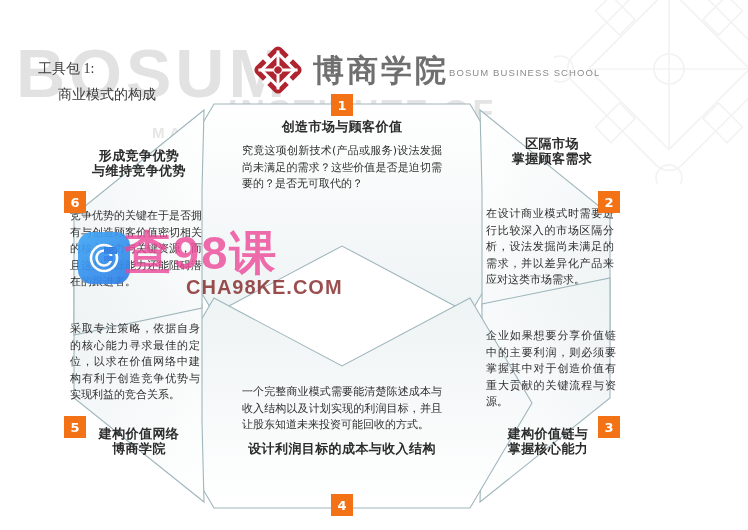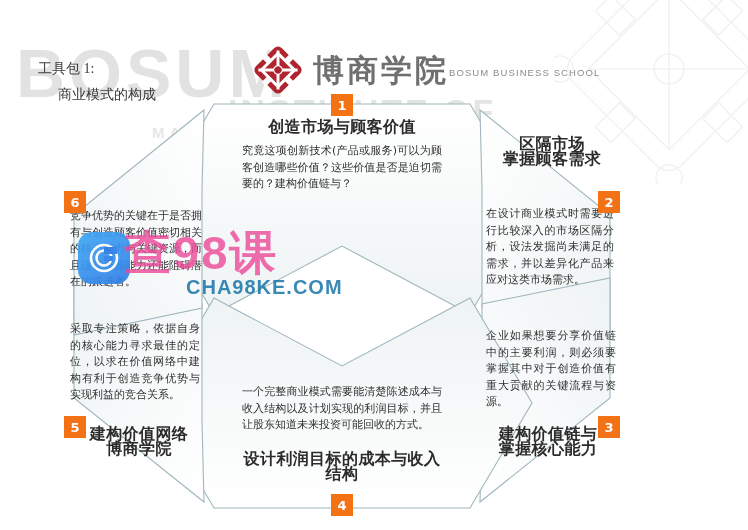--- a/index.html
+++ b/index.html
@@ -33,38 +33,38 @@
   #brand-text{display:flex;flex-direction:row;justify-content:flex-start;}
   #brand-cn{font-size:31px;color:#6f6f6f;font-weight:bold;letter-spacing:3px;line-height:34px;
             font-family:"DejaVu Sans","Liberation Sans",sans-serif;}
   #brand-en{font-size:9.5px;color:#8b8b8b;letter-spacing:1.1px;line-height:13px;margin-top:13px;}
 
   
   #diagram{position:absolute;left:62px;top:96px;width:560px;height:420px;}
   #diagram svg{position:absolute;left:0;top:0;}
 
   .panel-text{position:absolute;text-align:center;color:#2b2b2b;}
-  .p-title{font-weight:bold;font-size:16px;line-height:15px;letter-spacing:.4px;
+  .p-title{font-weight:bold;font-size:13px;line-height:15px;letter-spacing:.4px;
            font-family:"DejaVu Sans","Liberation Sans",sans-serif;}
   .p-body{font-size:11px;line-height:16.5px;letter-spacing:0;color:#2e2e2e;
           font-family:"DejaVu Sans","Liberation Sans",sans-serif;text-align:justify;}
 
   .badge{position:absolute;width:22px;height:22px;background:#F47216;color:#fff;
          font-size:13px;font-weight:bold;display:flex;align-items:center;justify-content:center;
          font-family:"DejaVu Sans","Liberation Sans",sans-serif;}
 
   
   #site-wm{position:absolute;left:78px;top:216px;width:300px;height:76px;pointer-events:none;}
   #wm-icon{position:absolute;left:0;top:16px;width:52px;height:52px;border-radius:14px;
            background:linear-gradient(145deg,#41a8f5 0%,#2f7fe8 100%);
            display:flex;align-items:center;justify-content:center;opacity:.92;}
   #wm-cn{position:absolute;left:46px;top:6px;font-size:47px;font-weight:bold;color:#ec4899;
          opacity:.80;letter-spacing:2px;font-family:Liberation Sans, sans-serif;
          white-space:nowrap;}
-  #wm-en{position:absolute;left:108px;top:60px;font-size:20px;font-weight:bold;color:#0369a1;
+  #wm-en{position:absolute;left:108px;top:60px;font-size:20px;font-weight:bold;color:#7f1d1d;
          opacity:.78;letter-spacing:1px;white-space:nowrap;}
 </style>
 </head>
 <body>
 
 <div id="stage">
 
   <div class="wm-word" id="wm-bosum">BOSUM</div>
   <div class="wm-word" id="wm-institute">INSTITUTE OF</div>
   <div class="wm-word" id="wm-management">MANAGEMENT</div>
@@ -158,21 +158,21 @@
         <path fill="url(#gBot)" d="M 152,202 L 280,270 L 408,202 L 470,307 L 408,412 L 152,412 L 90,307 Z"></path>
 
         <path fill="url(#gBL)" d="M 12,182 L 140,208 L 140,326 L 142,406 L 12,302 Z"></path>
 
         <path fill="url(#gTL)" d="M 142,14 L 140,94 L 140,212 L 12,239 L 12,119 Z"></path>
       </g>
     </svg>
 
     <div class="panel-text" style="left:180px;top:23px;width:200px;">
       <div class="p-title">创造市场与顾客价值</div>
-      <div class="p-body" style="margin-top:9px;">究竟这项创新技术(产品或服务)可以为顾客创造哪些价值？这些价值是否是迫切需要的？建构价值链与？</div>
+      <div class="p-body" style="margin-top:9px;">究竟这项创新技术(产品或服务)设法发掘尚未满足的需求？这些价值是否是迫切需要的？是否无可取代的？</div>
     </div>
     <div class="badge" style="left:269px;top:-2px;">1</div>
 
     <div class="panel-text" style="left:426px;top:40px;width:128px;">
       <div class="p-title">区隔市场</div>
       <div class="p-title">掌握顾客需求</div>
     </div>
     <div class="panel-text" style="left:424px;top:110px;width:128px;">
       <div class="p-body">在设计商业模式时需要进行比较深入的市场区隔分析，设法发掘尚未满足的需求，并以差异化产品来应对这类市场需求。</div>
     </div>
@@ -182,33 +182,37 @@
       <div class="p-body">企业如果想要分享价值链中的主要利润，则必须要掌握其中对于创造价值有重大贡献的关键流程与资源。</div>
     </div>
     <div class="panel-text" style="left:424px;top:330px;width:124px;">
       <div class="p-title">建构价值链与</div>
       <div class="p-title">掌握核心能力</div>
     </div>
     <div class="badge" style="left:536px;top:320px;">3</div>
 
     <div class="panel-text" style="left:180px;top:288px;width:200px;">
       <div class="p-body">一个完整商业模式需要能清楚陈述成本与收入结构以及计划实现的利润目标，并且让股东知道未来投资可能回收的方式。</div>
-      <div class="p-title" style="margin-top:17px;">设计利润目标的成本与收入结构</div>
+      <div class="p-title" style="margin-top:7px;">设计利润目标的成本与收入结构</div>
     </div>
     <div class="badge" style="left:269px;top:398px;">4</div>
 
     <div class="panel-text" style="left:8px;top:225px;width:130px;">
       <div class="p-body">采取专注策略，依据自身的核心能力寻求最佳的定位，以求在价值网络中建构有利于创造竞争优势与实现利益的竞合关系。</div>
     </div>
     <div class="panel-text" style="left:14px;top:330px;width:126px;">
       <div class="p-title">建构价值网络</div>
       <div class="p-title">博商学院</div>
     </div>
     <div class="badge" style="left:2px;top:320px;">5</div>
 
+    <div class="panel-text" style="left:12px;top:52px;width:130px;">
+      <div class="p-title">形成竞争优势</div>
+      <div class="p-title">与维持竞争优势</div>
+    </div>
     <div class="panel-text" style="left:8px;top:112px;width:132px;">
       <div class="p-body">竞争优势的关键在于是否拥有与创造顾客价值密切相关的核心能力与关键资源，而且这些资源能力还能阻碍潜在的跟进者。</div>
     </div>
     <div class="badge" style="left:2px;top:95px;">6</div>
 
   </div>
 
   <div id="site-wm">
     <div id="wm-icon">
       <svg width="34" height="34" viewBox="0 0 34 34">

